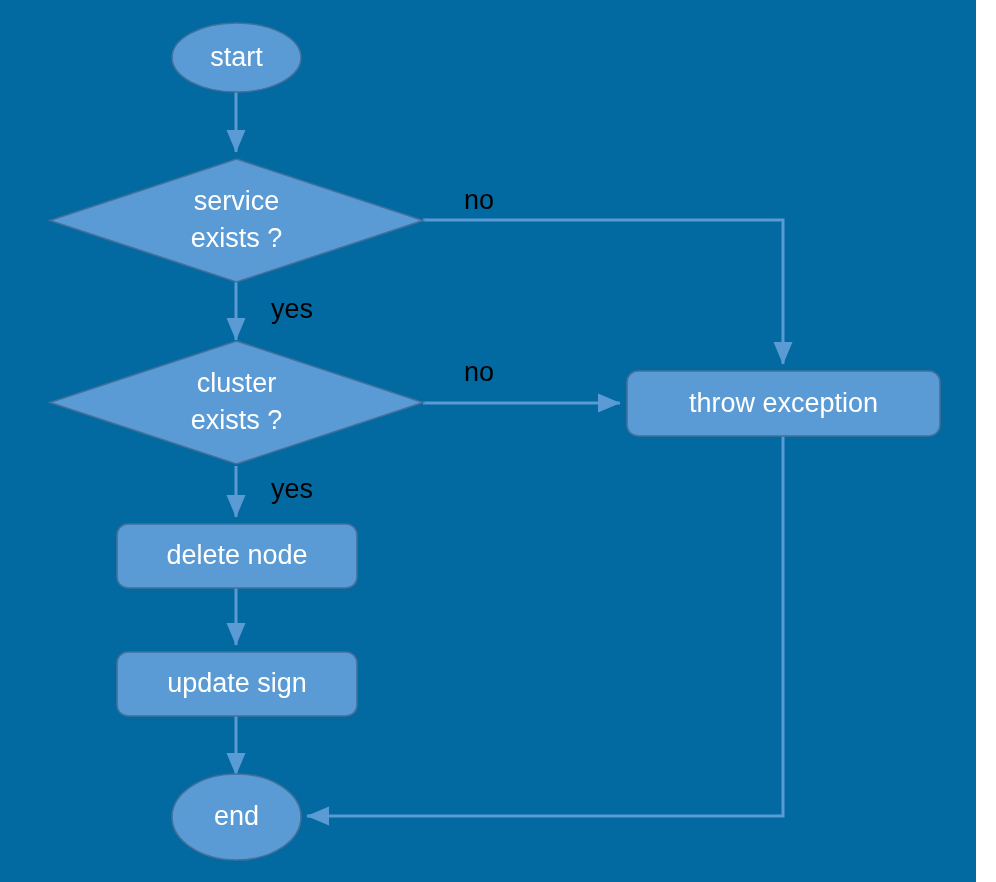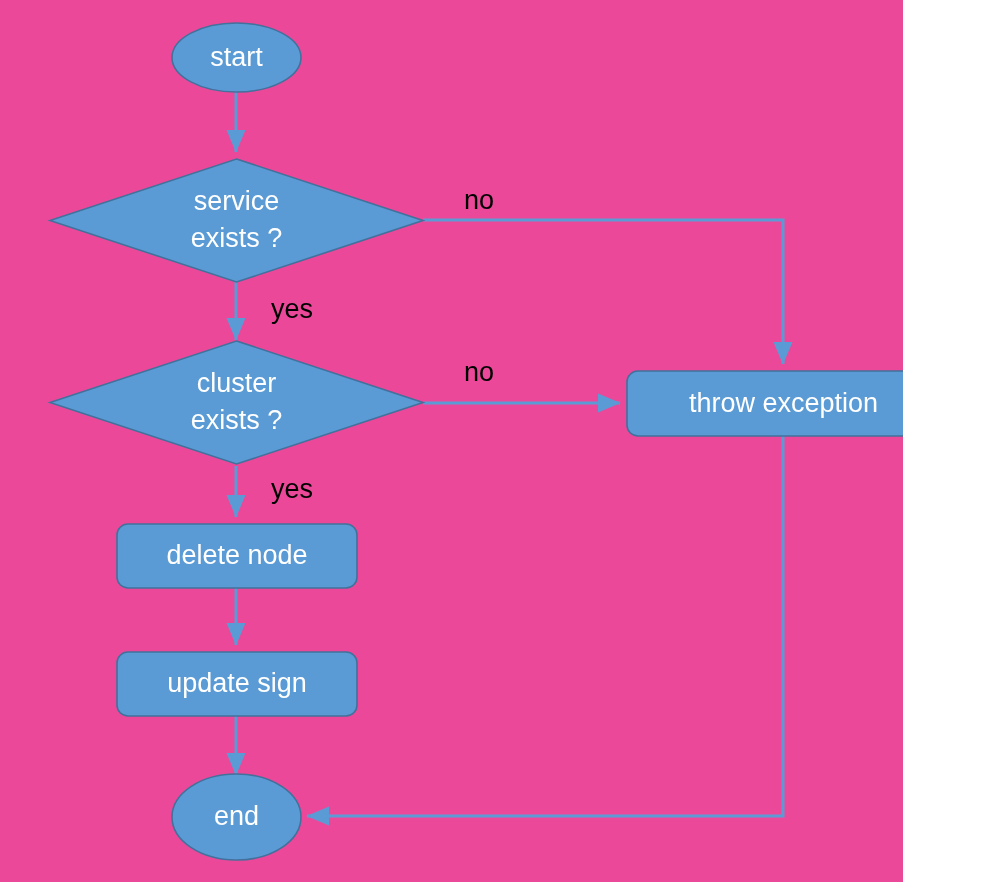--- a/index.html
+++ b/index.html
@@ -5,23 +5,23 @@
   html, body {
     margin: 0;
     padding: 0;
     background: #ffffff;
   }
   body {
     font-family: "Liberation Sans", sans-serif;
   }
   #flowchart-canvas {
     position: relative;
-    width: 903px;
+    width: 976px;
     height: 882px;
-    background: #ec4899;
+    background: #0369a1;
     overflow: hidden;
   }
   #flow-svg {
     position: absolute;
     top: 0;
     left: 0;
     width: 996px;
     height: 882px;
   }
   .node-label {

